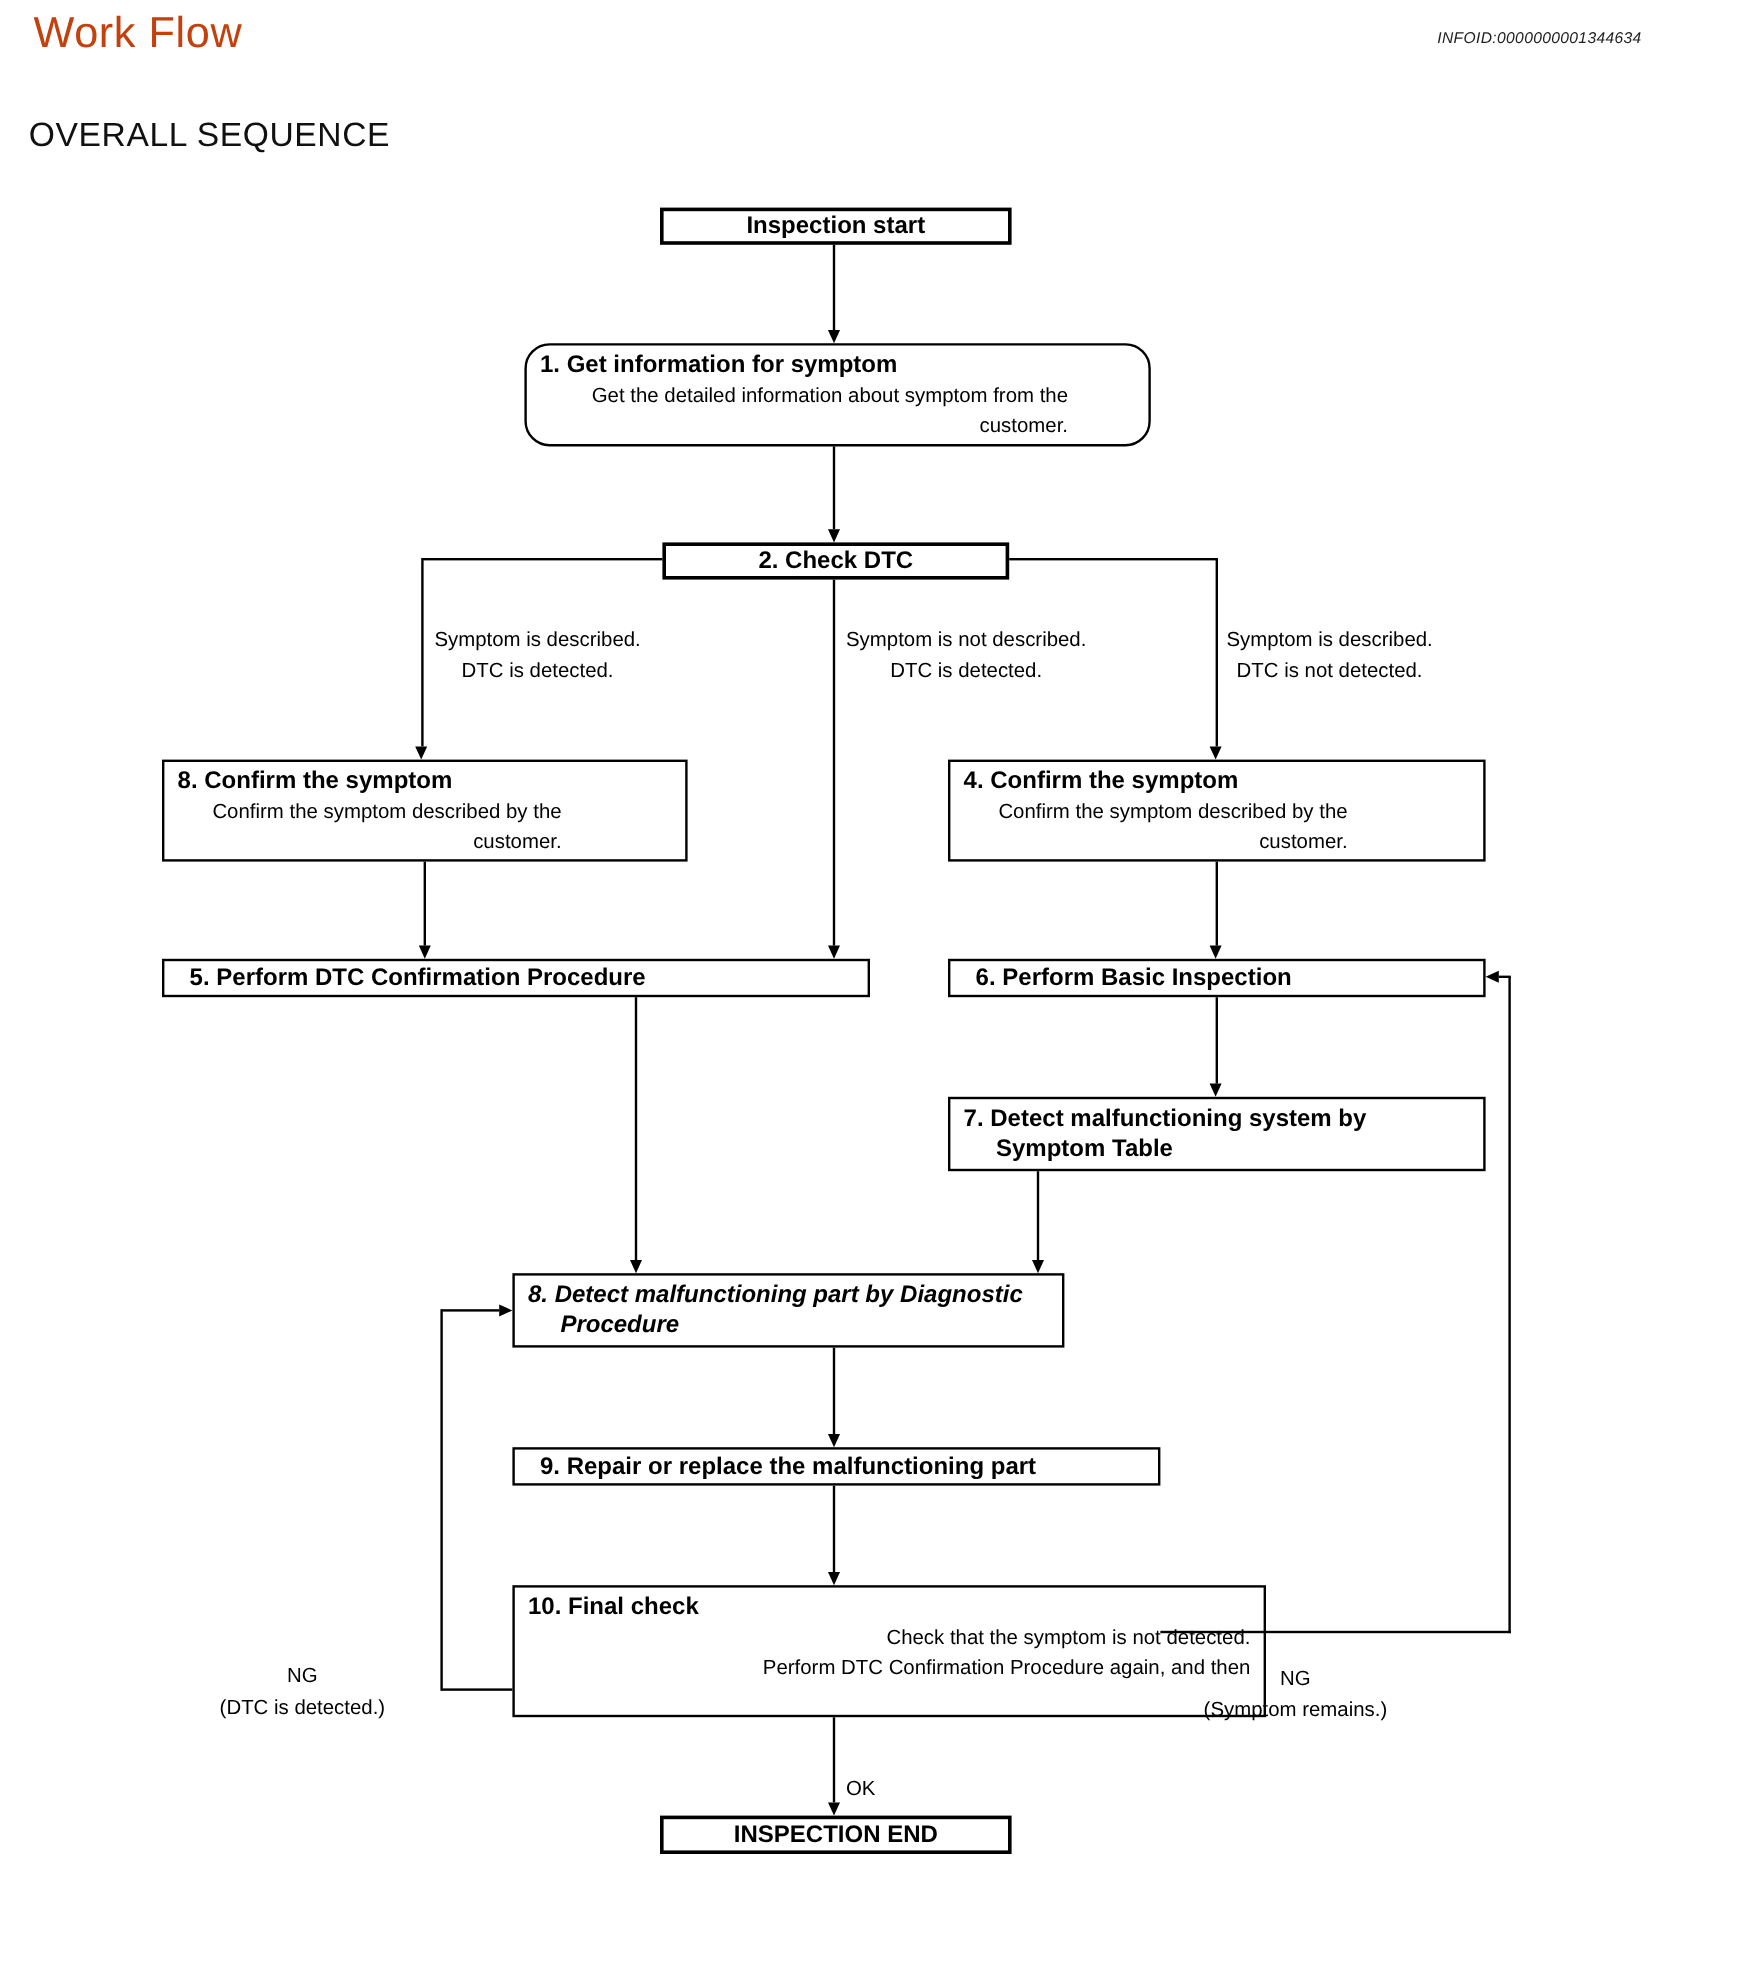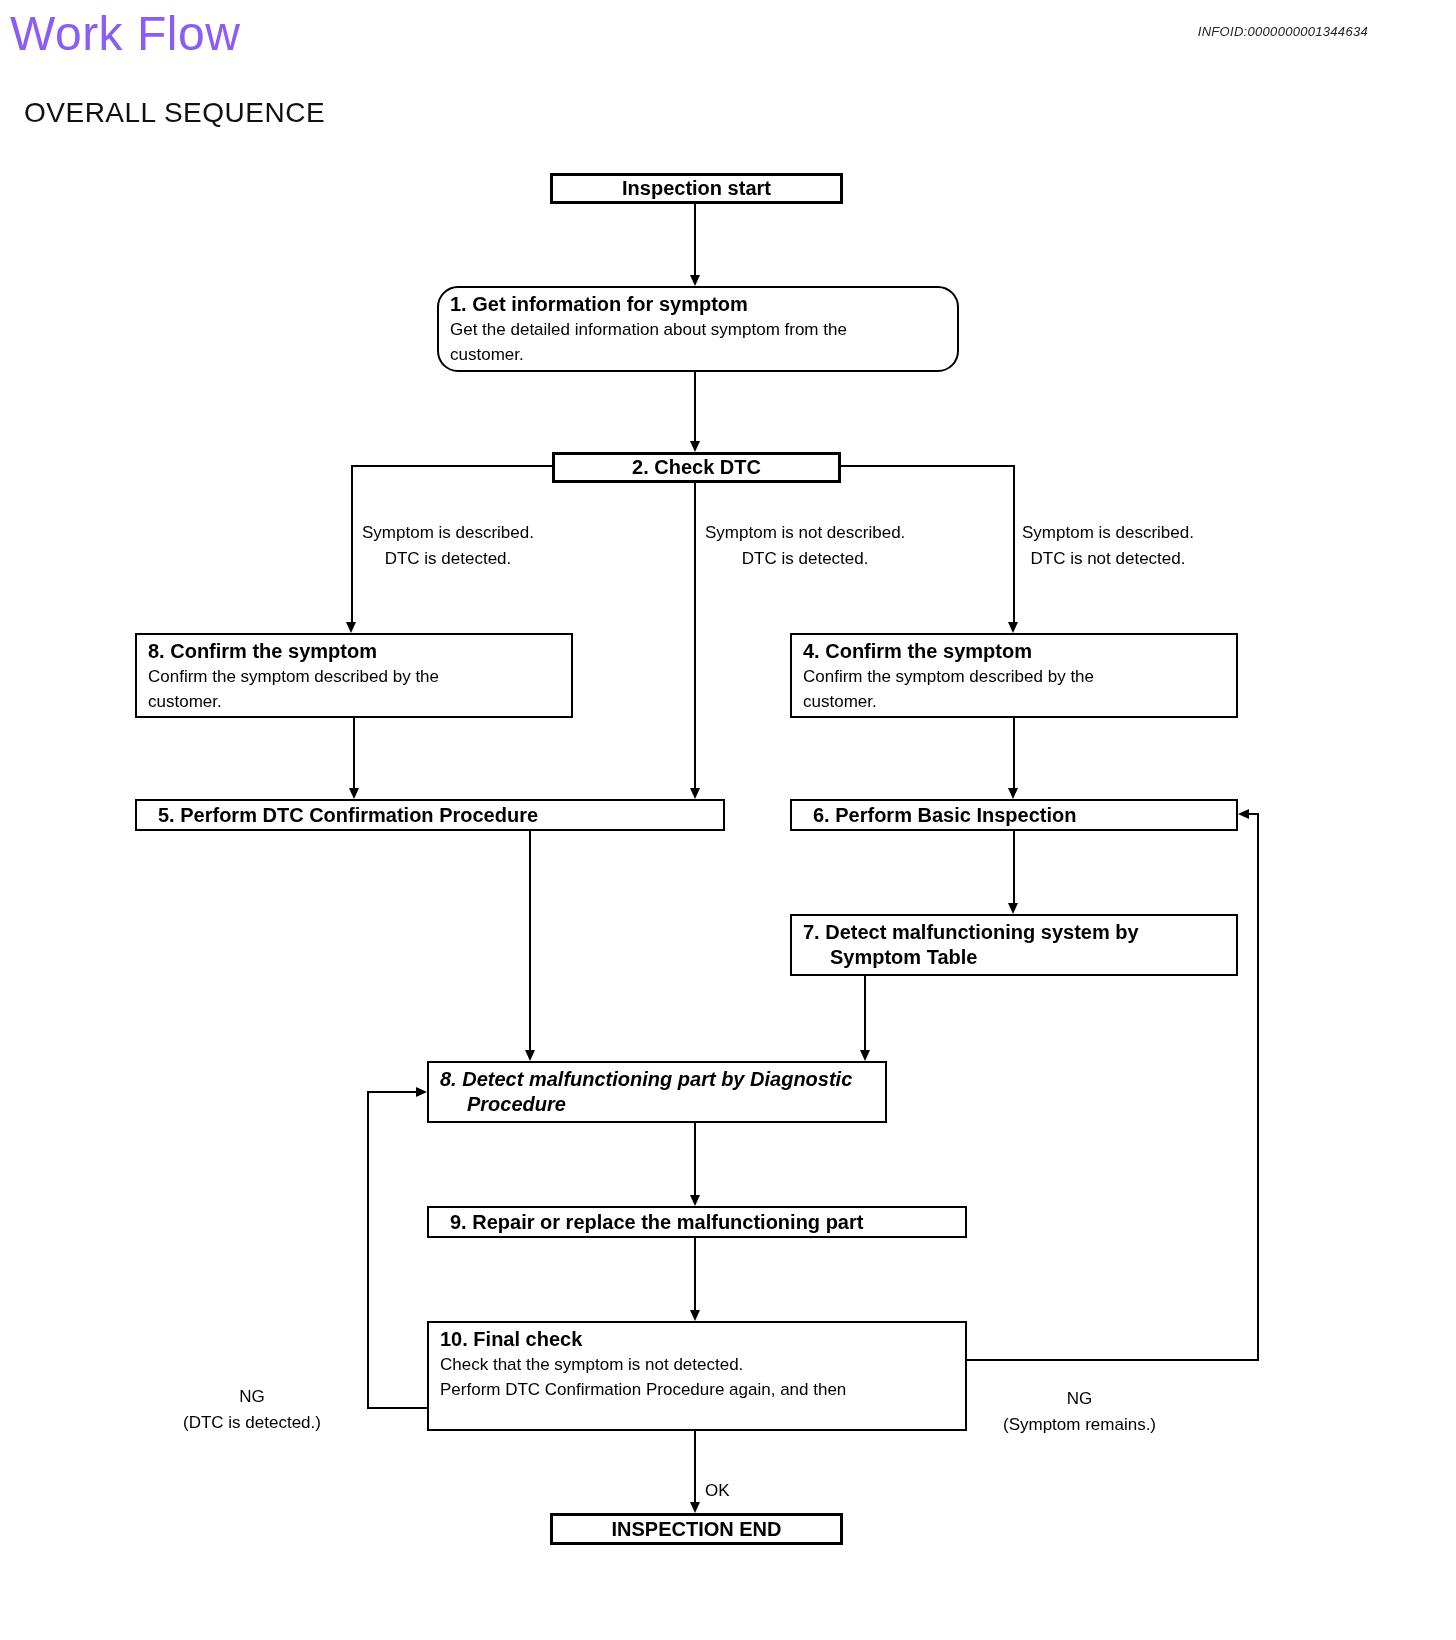--- a/index.html
+++ b/index.html
@@ -1,35 +1,35 @@
 <!DOCTYPE html>
 <html><head>
 <meta charset="utf-8">
 <style>
   html,body { margin:0; padding:0; background:#ffffff; }
   .page {
     position:relative; width:1456px; height:1640px; background:#ffffff;
     font-family:"Liberation Sans", sans-serif; color:#000;
     overflow:hidden;
   }
-  .hdr-title { position:absolute; left:10px; top:6px; font-size:48px; letter-spacing:0.5px; color:#8b5cf6; }
+  .hdr-title { position:absolute; left:28px; top:6px; font-size:36px; letter-spacing:0.5px; color:#c2410c; }
   .hdr-infoid { position:absolute; right:88px; top:24px; font-size:13px; font-style:italic; color:#222; letter-spacing:0.3px; }
   .hdr-section { position:absolute; left:24px; top:82px; font-size:28px; color:#111; letter-spacing:0.5px;margin-top:15px; }
 
   .node {
     position:absolute; box-sizing:border-box; background:#fff;
     border:2px solid #000;
   }
   .node.heavy { border-width:3px; }
   .node.center { display:flex; align-items:center; justify-content:center; }
   .node.leftpad { display:flex; align-items:center; padding:0 21px; }
   .node.padded { padding:4px 11px; }
   .t { font-weight:bold; font-size:20px; line-height:25px; display:block; }
   .t.indent { margin-left:27px; }
-  .b { font-size:17px; line-height:25px; display:block; }
+  .b { font-size:17px; line-height:25px; display:block;text-align:right; }
   .b.w440 { max-width:440px; }
   .b.w320 { max-width:320px; }
 
   .vline { position:absolute; width:2px; background:#000; }
   .hline { position:absolute; height:2px; background:#000; }
   .arr-d { position:absolute; width:0; height:0;
            border-left:5px solid transparent; border-right:5px solid transparent;
            border-top:11px solid #000; }
   .arr-r { position:absolute; width:0; height:0;
            border-top:5px solid transparent; border-bottom:5px solid transparent;
@@ -87,21 +87,21 @@
 
   <div class="node padded" style="left:427px;top:1061px;width:460px;height:62px;font-style:italic;">
     <span class="t">8. Detect malfunctioning part by Diagnostic</span>
     <span class="t indent">Procedure</span>
   </div>
 
   <div class="node leftpad" style="left:427px;top:1206px;width:540px;height:32px;">
     <span class="t">9. Repair or replace the malfunctioning part</span>
   </div>
 
-  <div class="node padded" style="left:427px;top:1321px;width:540px;height:110px;">
+  <div class="node padded" style="left:427px;top:1321px;width:628px;height:110px;">
     <span class="t">10. Final check</span>
     <span class="b">Check that the symptom is not detected.</span>
     <span class="b">Perform DTC Confirmation Procedure again, and then</span>
   </div>
 
   <div class="node heavy center" style="left:550px;top:1513px;width:293px;height:32px;">
     <span class="t">INSPECTION END</span>
   </div>
 
   <div class="edge-label" style="left:362px;top:520px;">

